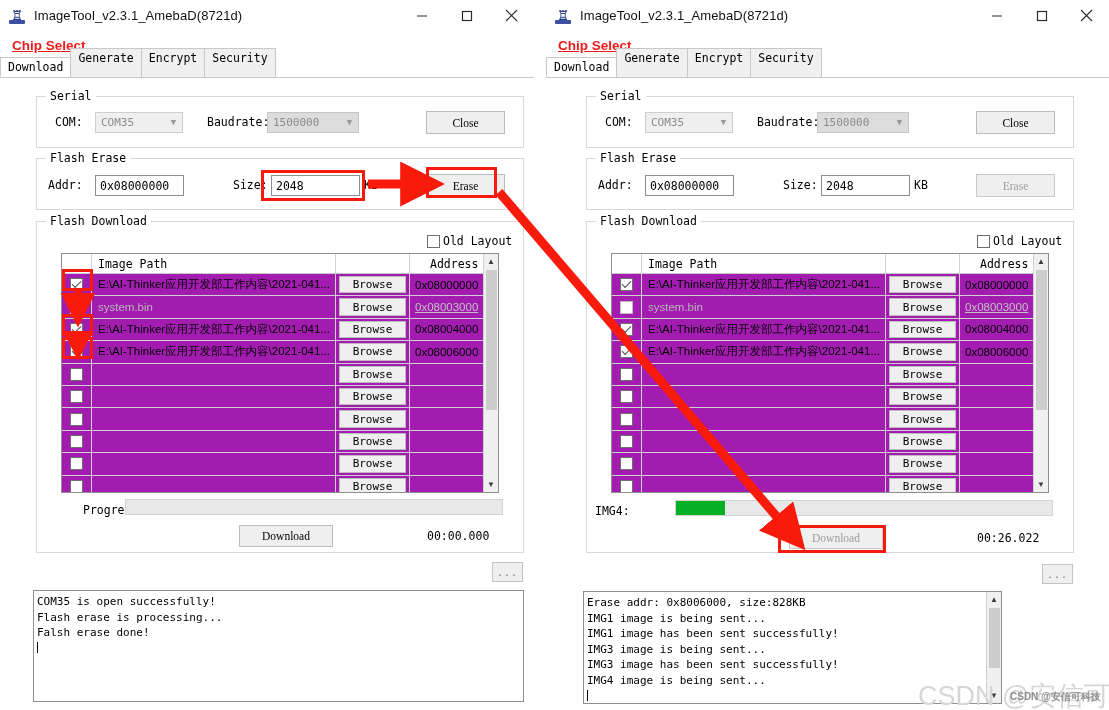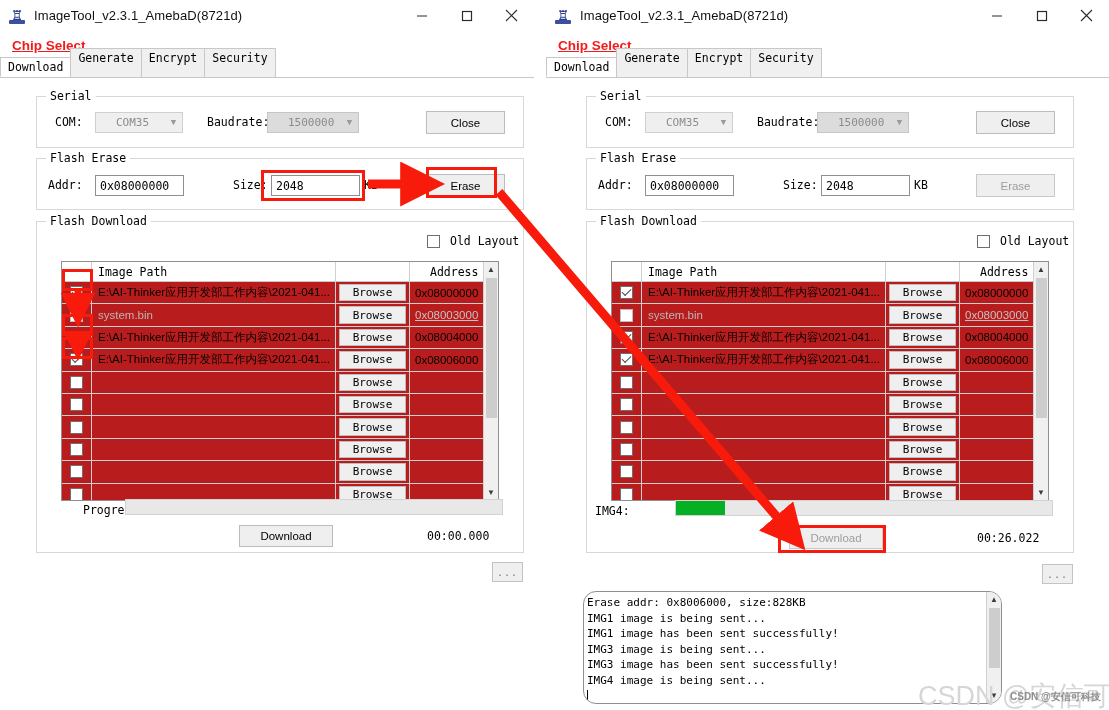--- a/index.html
+++ b/index.html
@@ -79,55 +79,55 @@
     font-family: "DejaVu Sans Mono", monospace; font-size: 11.5px; color: #000;
     white-space: nowrap; position: absolute;
   }
 
   
   .combo {
     position: absolute; background: #efefef; border: 1px solid #cfcfcf;
     display: flex; align-items: center; height: 21px;
     font-family: "DejaVu Sans Mono", monospace; font-size: 11px; color: #8b8b8b;
   }
-  .combo .cval { padding-left: 20px; flex: 1; white-space: nowrap; }
+  .combo .cval { padding-left: 5px; flex: 1; white-space: nowrap; }
   .combo .carrow {
     width: 17px; text-align:center; color: #9a9a9a; font-size: 9px; line-height: 19px;
   }
   .textbox {
     position: absolute; background: #ffffff; border: 1px solid #8f8f8f;
     height: 21px; display: flex; align-items: center;
     font-family: "DejaVu Sans Mono", monospace; font-size: 11.5px; color: #000;
     padding-left: 4px; white-space: nowrap;
   }
   .btn {
     position: absolute; background: #efefef; border: 1px solid #bcbcbc;
     display: flex; align-items: center; justify-content: center;
-    font-family: Liberation Sans, sans-serif; font-size: 11.5px; color: #000;
+    font-family: Liberation Serif, serif; font-size: 11.5px; color: #000;
     height: 23px; white-space: nowrap;
   }
   .btn.disabled { color: #9d9d9d; background: #efefef; border-color: #c9c9c9; }
 
   .checkrow {
-    position: absolute; display: flex; align-items: center; gap: 10px;
+    position: absolute; display: flex; align-items: center; gap: 3px;
     font-family: "DejaVu Sans Mono", monospace; font-size: 11.5px; color: #000;
   }
   .cbox {
     width: 13px; height: 13px; border: 1px solid #6f6f6f; background: #fff;
     display: flex; align-items: center; justify-content: center; flex: none;
   }
   .cbox.checked::after {
     content: ""; display:block; width: 8px; height: 4px;
     border-left: 1.6px solid #4d4d4d; border-bottom: 1.6px solid #4d4d4d;
     transform: rotate(-45deg) translate(1px, -1px);
   }
   .cbox.dim { border-color: #bdbdbd; }
 
   
-  .table { position: absolute; border: 1px solid #8f8f8f; background:#b91c1c; overflow: hidden; margin-top: 8px; }
+  .table { position: absolute; border: 1px solid #8f8f8f; background:#a21caf; overflow: hidden; }
   .trow { display: flex; height: 22.4px; align-items: stretch; }
   .trow.hdr { height: 20px; background: #fff; border-bottom: 1px solid #c9c9c9; }
   .tc-chk { width: 30px; border-right: 1px solid #d0d0d0; display:flex; align-items:center; justify-content:center; }
   .tc-path {
     flex: 1; border-right: 1px solid #d0d0d0; display: flex; align-items: center;
     padding-left: 6px; font-size: 11.5px; color: #000; overflow: hidden;
     white-space: nowrap; font-family: "Liberation Sans", sans-serif;
   }
   .tc-path.dimmed { color: #b7b7b7; }
   .tc-btn { width: 74px; border-right: 1px solid #d0d0d0; display:flex; align-items:center; justify-content:center; padding: 2px 3px; }
@@ -392,20 +392,26 @@
       <div class="lbl" style="left:46px; top:281px;">Progress:</div>
       <div class="progbar" style="left:88px; top:277px; width:378px;">
         <div class="progfill" id="fill-left" style="width: 0%; background: transparent;"></div>
       </div>
       <div class="btn" style="left:202px; top:303px; width:94px; height:22px;">Download</div>
       <div class="lbl" style="left:390px; top:307px;">00:00.000</div>
     </div>
 
     <div class="dots-btn" style="left:492px; top:562px;">...</div>
 
+    <div class="logbox" style="left:33px; top:590px; width:491px; height:112px;">
+      <div class="logtext" id="log-left">COM35 is open successfully!
+Flash erase is processing...
+Falsh erase done!
+<span class="caret"></span></div>
+    </div>
   </div>
 
   <div class="window win-right">
 
     <div class="titlebar">
       <div class="app-icon">
         <div class="glyph">♖</div>
           <div class="bar"></div>
       </div>
       <div class="win-title">ImageTool_v2.3.1_AmebaD(8721d)</div>
@@ -593,21 +599,21 @@
       <div class="lbl" style="left:8px; top:282px;">IMG4:</div>
       <div class="progbar" style="left:88px; top:278px; width:378px;">
         <div class="progfill" id="fill-right" style="width: 13%; background: rgb(6, 176, 37);"></div>
       </div>
       <div class="btn disabled" style="left:202px; top:305px; width:94px; height:22px;">Download</div>
       <div class="lbl" style="left:390px; top:309px;">00:26.022</div>
     </div>
 
     <div class="dots-btn" style="left:496px; top:564px;">...</div>
 
-    <div class="logbox" style="left:37px; top:591px; width:419px; height:113px;border-radius:13px;">
+    <div class="logbox" style="left:37px; top:591px; width:419px; height:113px;">
       <div class="logtext" id="log-right">Erase addr: 0x8006000, size:828KB
 IMG1 image is being sent...
 IMG1 image has been sent successfully!
 IMG3 image is being sent...
 IMG3 image has been sent successfully!
 IMG4 image is being sent...
 <span class="caret"></span></div>
       <div class="vscroll" style="left:auto; right:0; top:0; bottom:0;">
         <div class="vs-arrow">▲</div>
         <div class="vs-thumb" style="top:16px; height:60px;"></div>

